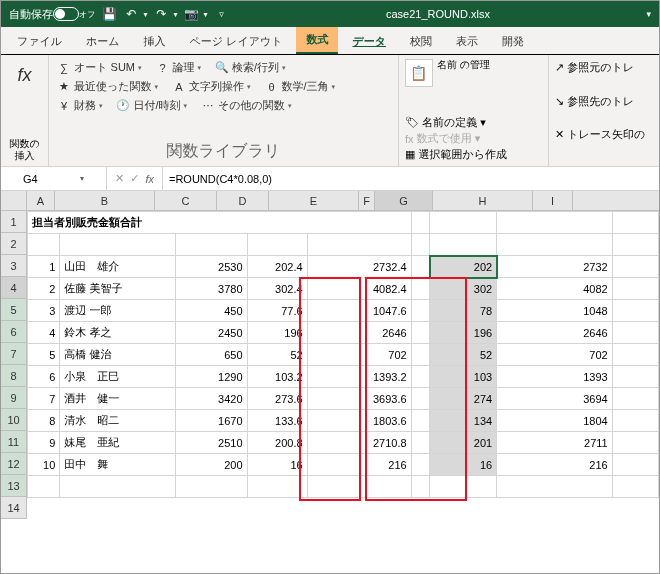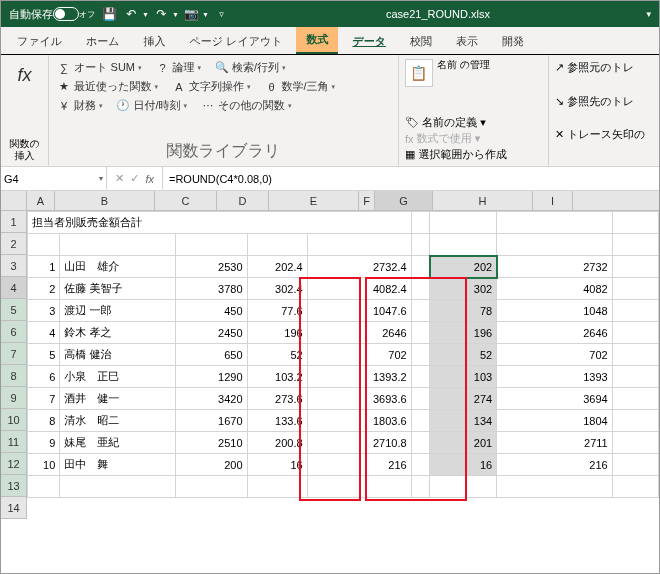--- a/index.html
+++ b/index.html
@@ -28,42 +28,42 @@
 .rg-lib .chev{font-size:7px;color:#666}
 .rg-name{width:150px}
 .rg-name .top{display:flex;gap:4px}
 .rg-name .nm-icon{width:28px;height:28px;border:1px solid #ccc;display:flex;align-items:center;justify-content:center;font-size:14px;background:#fff}
 .rg-name .nm-txt{font-size:10px;line-height:1.2}
 .rg-name .items{display:flex;flex-direction:column;gap:1px;margin-top:2px}
 .rg-name .item{font-size:10px;display:flex;align-items:center;gap:3px}
 .rg-trace{width:110px}
 .rg-trace .item{font-size:10px;display:flex;align-items:center;gap:3px;padding:1px 0;white-space:nowrap}
 .formula-bar{height:24px;display:flex;align-items:center;border-bottom:1px solid #d4d4d4;background:#fff}
-.formula-bar .namebox{width:106px;border-right:1px solid #d4d4d4;padding:0 3px;height:100%;display:flex;align-items:center;font-size:11px}
+.formula-bar .namebox{width:106px;border-right:1px solid #d4d4d4;padding:0 22px;height:100%;display:flex;align-items:center;font-size:11px}
 .formula-bar .namebox .dd{margin-left:auto;font-size:8px;color:#666}
 .formula-bar .fbtns{display:flex;align-items:center;gap:6px;padding:0 8px;border-right:1px solid #d4d4d4;height:100%;color:#999}
 .formula-bar .fbtns span{font-size:11px}
 .formula-bar .fx-lbl{font-style:italic;font-size:11px;color:#666}
 .formula-bar .formula{padding:0 6px;font-size:11px}
 .sheet{position:relative}
 .colheads{display:flex;height:20px;background:#e6e6e6;border-bottom:1px solid #bfbfbf}
 .colheads .corner{width:26px;border-right:1px solid #bfbfbf;background:#e6e6e6}
 .colheads .ch{border-right:1px solid #bfbfbf;text-align:center;line-height:20px;font-size:11px;color:#333}
 .colheads .ch.sel{background:#d2d2d2}
 .gridwrap{display:flex}
 .rowheads{width:26px;background:#e6e6e6}
 .rowheads .rh{height:22px;border-bottom:1px solid #bfbfbf;border-right:1px solid #bfbfbf;text-align:center;line-height:22px;font-size:11px;color:#333}
 .rowheads .rh.sel{background:#d2d2d2}
 .rowheads .rh.sel2{background:#cde0d3}
 .gridbody{flex:1;position:relative}
 table.cells{border-collapse:collapse;width:100%}
 table.cells td{border:1px solid #d4d4d4;height:22px;padding:0 4px;font-size:11px;white-space:nowrap;overflow:hidden}
 .colA{width:28px}.colB{width:100px}.colC{width:62px}.colD{width:52px}.colE{width:90px}.colF{width:16px}.colG{width:58px}.colH{width:100px}.colI{width:40px}
 td.num{text-align:right}
-.title-row td{font-weight:normal;font-size:12px}
+.title-row td{font-weight:bold;font-size:12px}
 .hdr-row td{background:#d9d2e9;font-weight:bold}
 .col-g-sel{background:#d9d9d9 !important}
 .redbox{position:absolute;border:2px solid #e81123;pointer-events:none}
 .active-cell{outline:2px solid #217346;outline-offset:-1px}
 .shadow-bottom{box-shadow:0 2px 3px rgba(0,0,0,0.3)}
 </style>
 </head>
 <body>
 
 <div class="titlebar">

